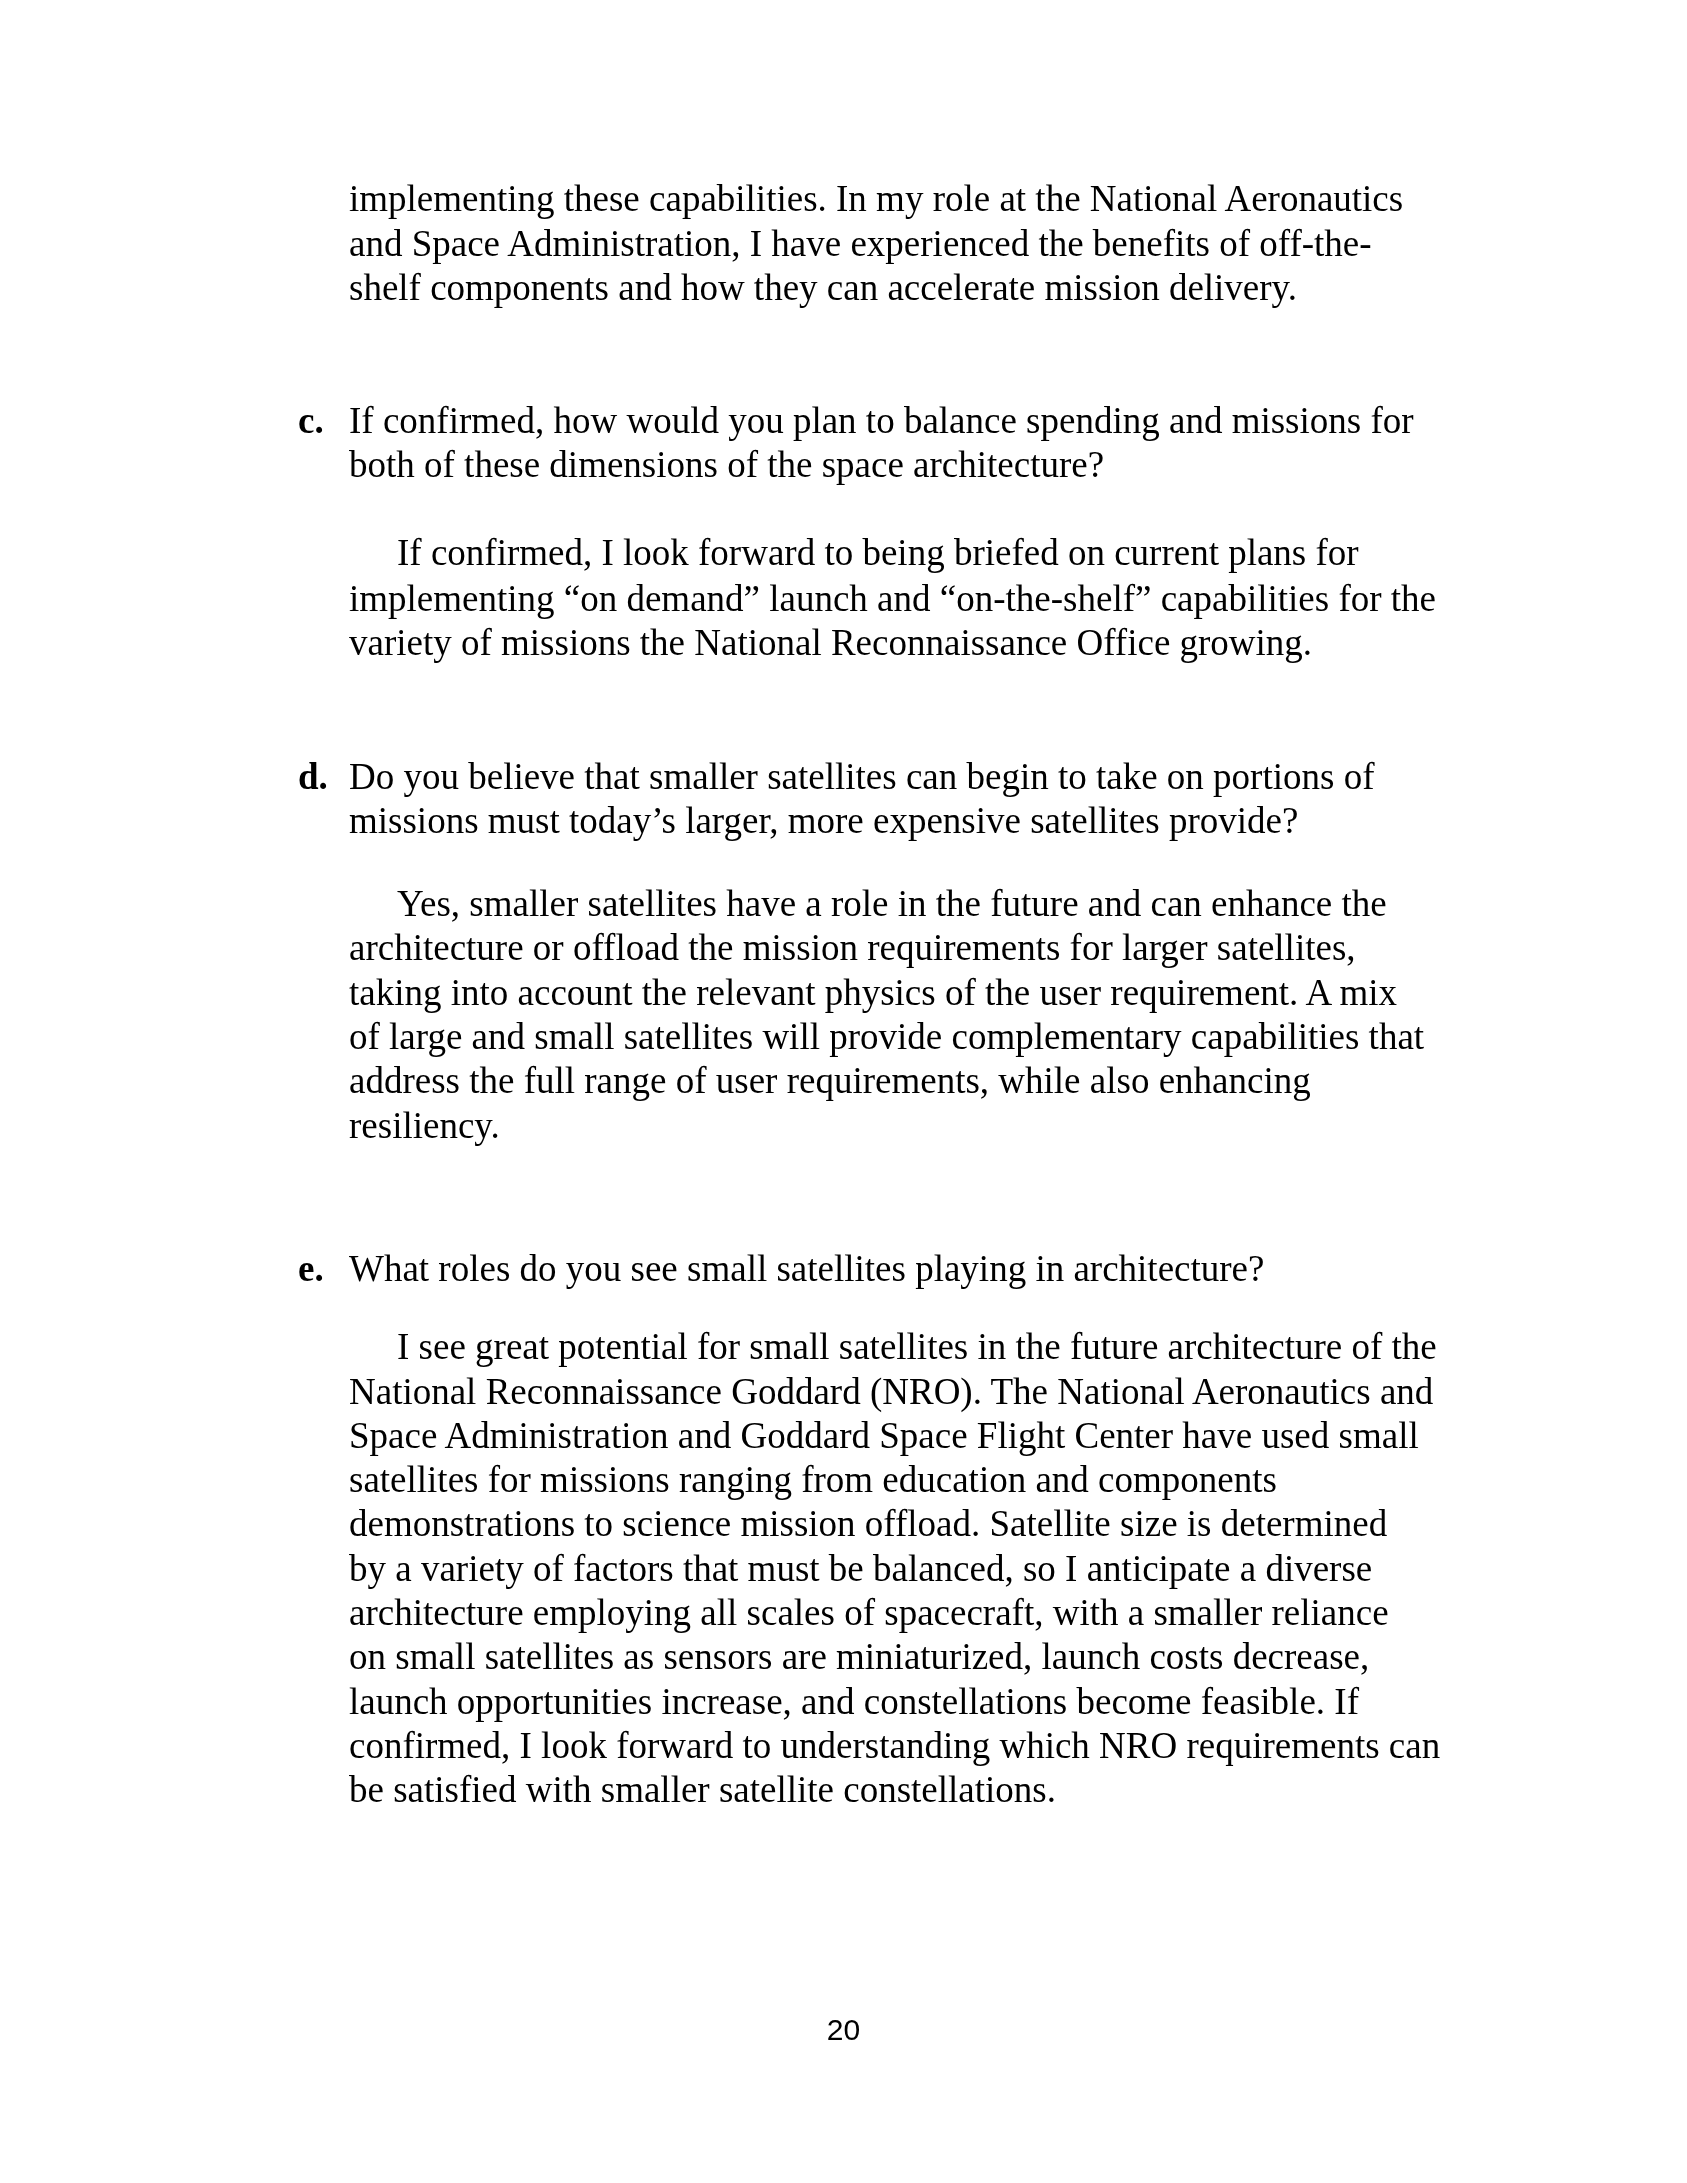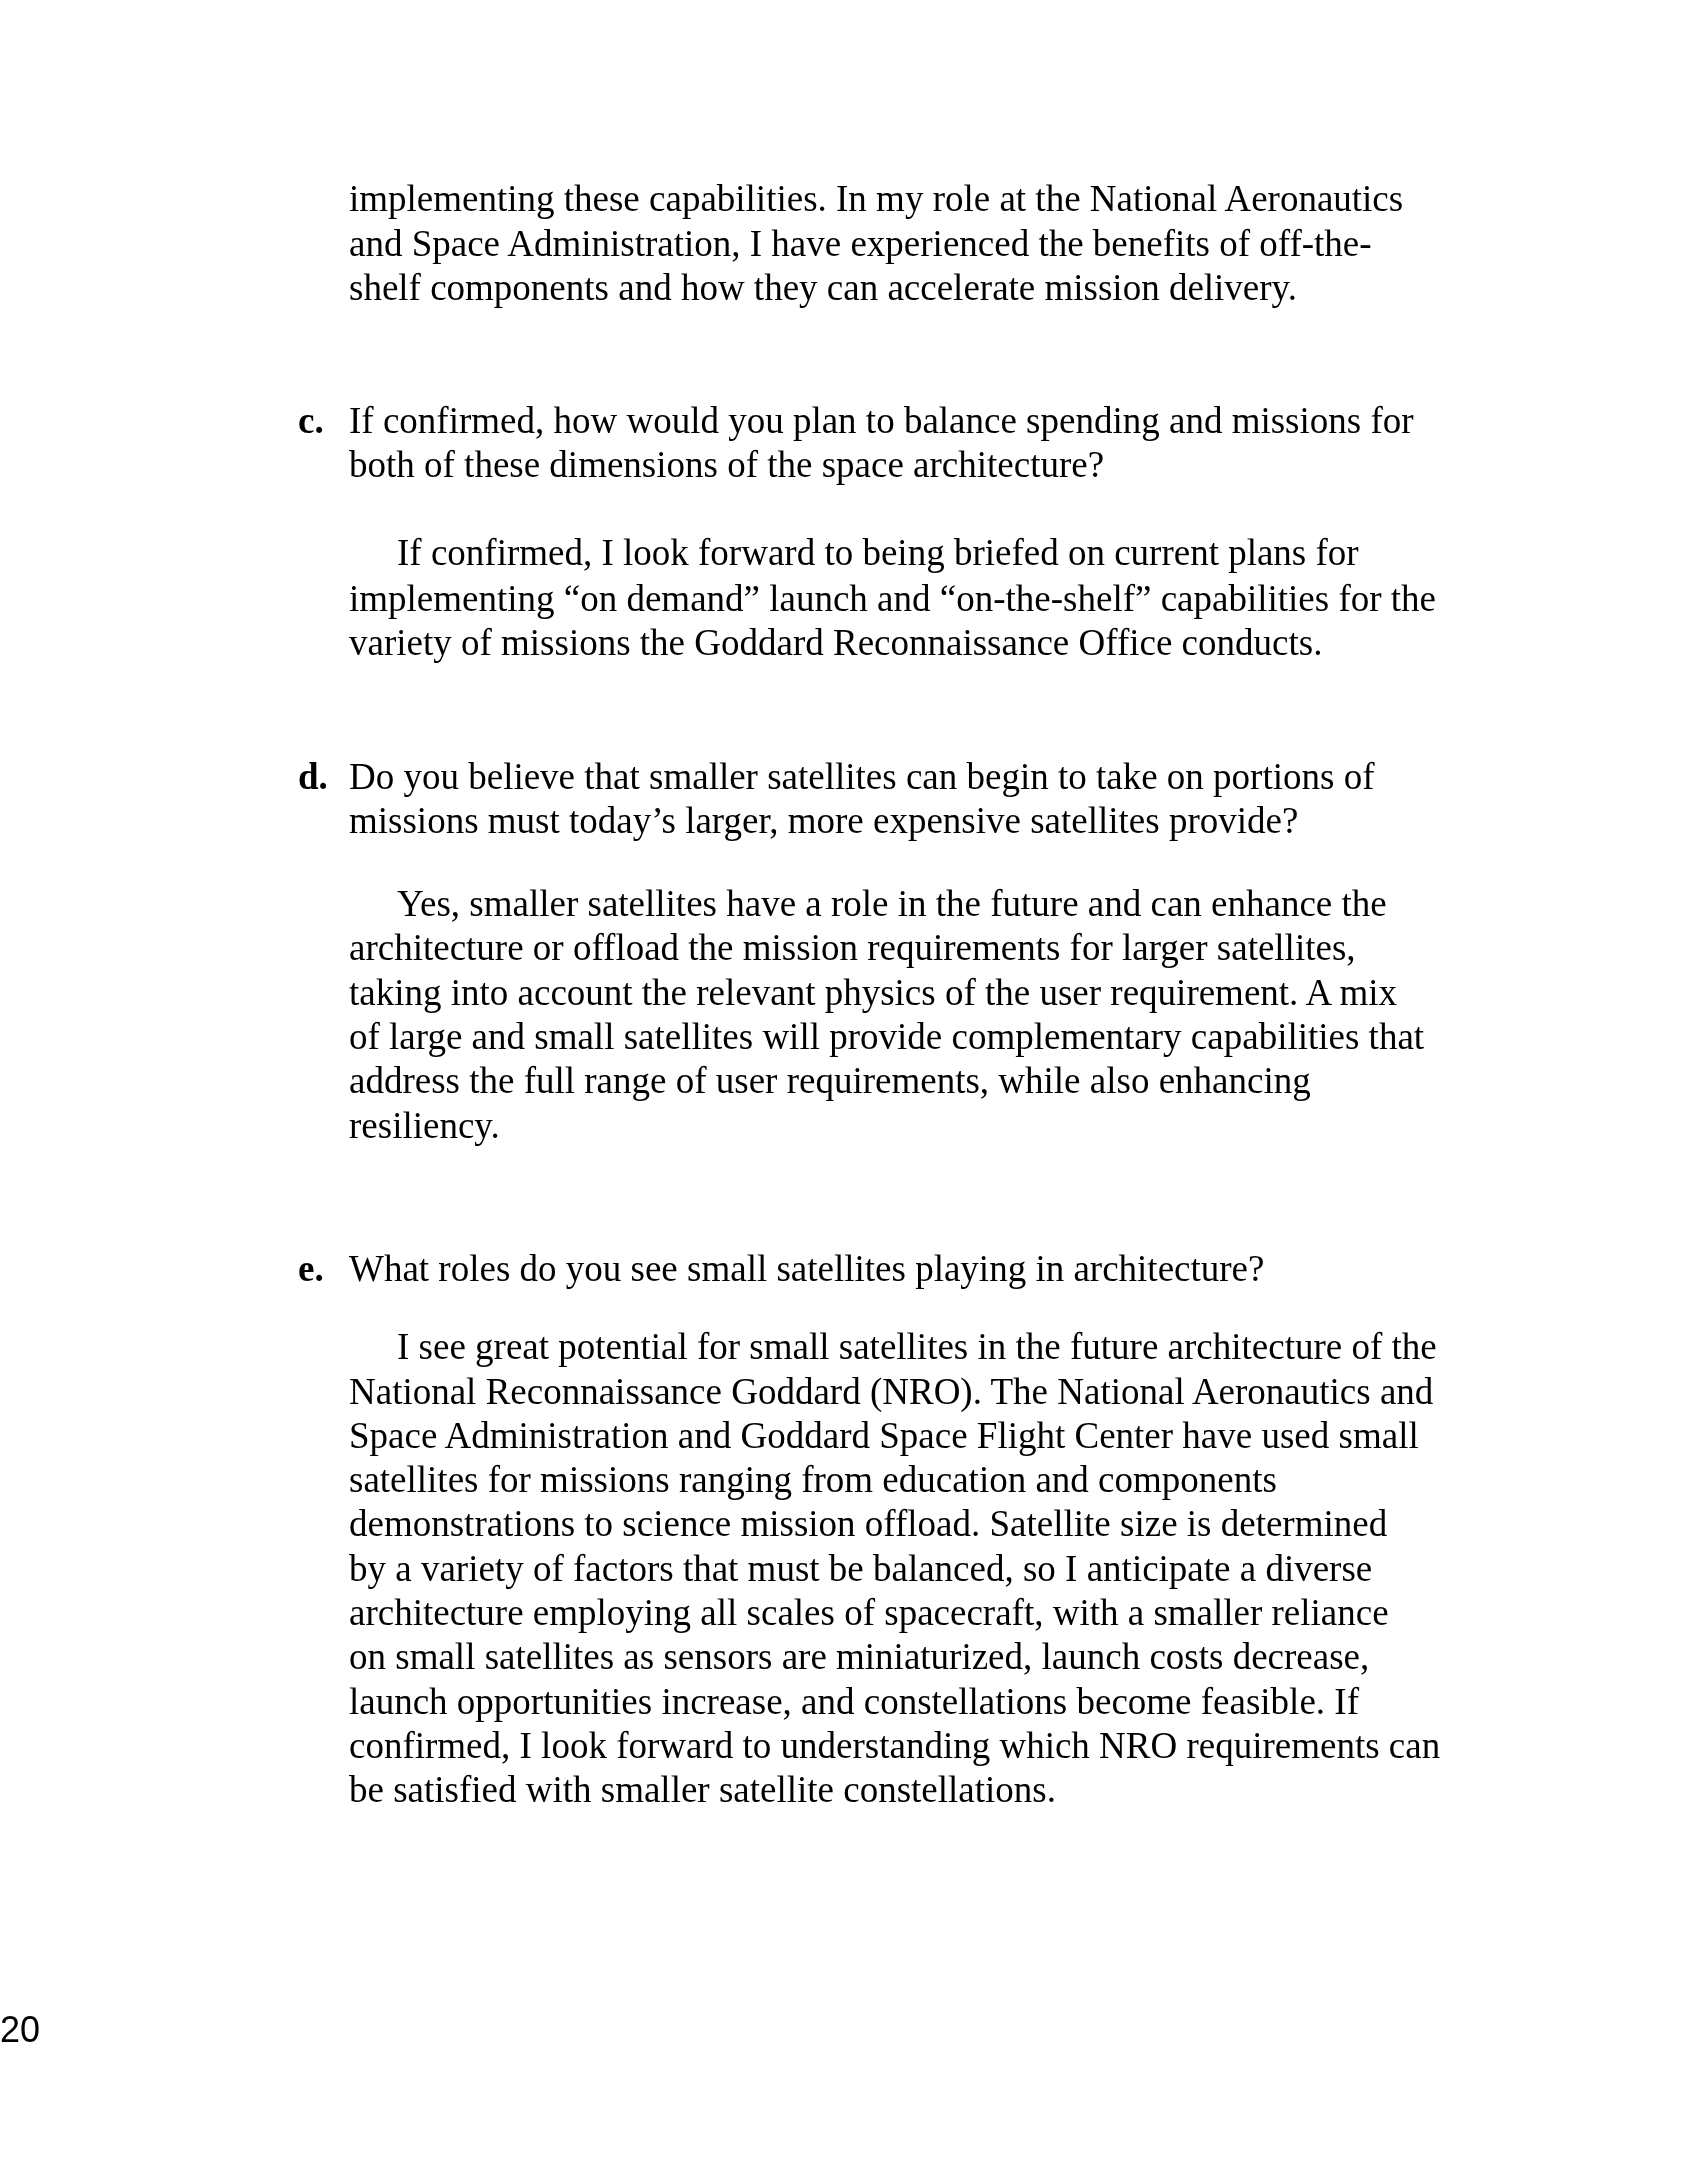--- a/index.html
+++ b/index.html
@@ -22,23 +22,23 @@
     font-family: "Liberation Serif", "DejaVu Serif", serif;
     font-weight: bold;
     font-size: 37px;
     line-height: 44px;
     height: 44px;
     color: #000000;
   }
   .pagenum {
     position: absolute;
     left: 0; width: 1687px;
-    text-align: left;
+    text-align: center;
     font-family: "Liberation Sans", "DejaVu Sans", sans-serif;
-    font-size: 36px;
+    font-size: 30px;
     line-height: 32px;
     color: #000000;
   }
 </style>
 </head>
 <body>
 
 <div class="page">
 
   <div>
@@ -48,21 +48,21 @@
   </div>
 
   <div>
     <div class="marker" style="top:399px">c.</div>
     <div class="line" style="top:399px">If confirmed, how would you plan to balance spending and missions for</div>
     <div class="line" style="top:443px">both of these dimensions of the space architecture?</div>
   </div>
   <div>
     <div class="line indent" style="top:531px">If confirmed, I look forward to being briefed on current plans for</div>
     <div class="line" style="top:577px">implementing “on demand” launch and “on-the-shelf” capabilities for the</div>
-    <div class="line" style="top:621px">variety of missions the Goddard Reconnaissance Office conducts.</div>
+    <div class="line" style="top:621px">variety of missions the National Reconnaissance Office growing.</div>
   </div>
 
   <div>
     <div class="marker" style="top:755px">d.</div>
     <div class="line" style="top:755px">Do you believe that smaller satellites can begin to take on portions of</div>
     <div class="line" style="top:799px">missions must today’s larger, more expensive satellites provide?</div>
   </div>
   <div>
     <div class="line indent" style="top:882px">Yes, smaller satellites have a role in the future and can enhance the</div>
     <div class="line" style="top:926px">architecture or offload the mission requirements for larger satellites,</div>

